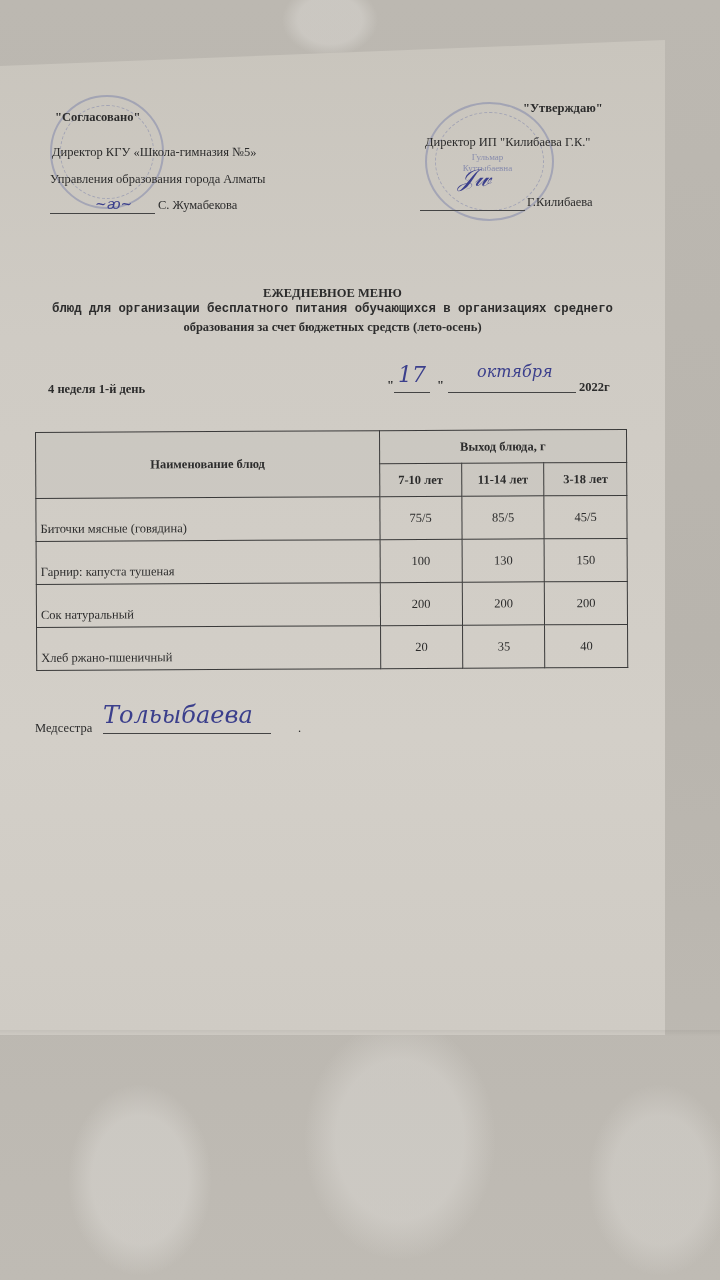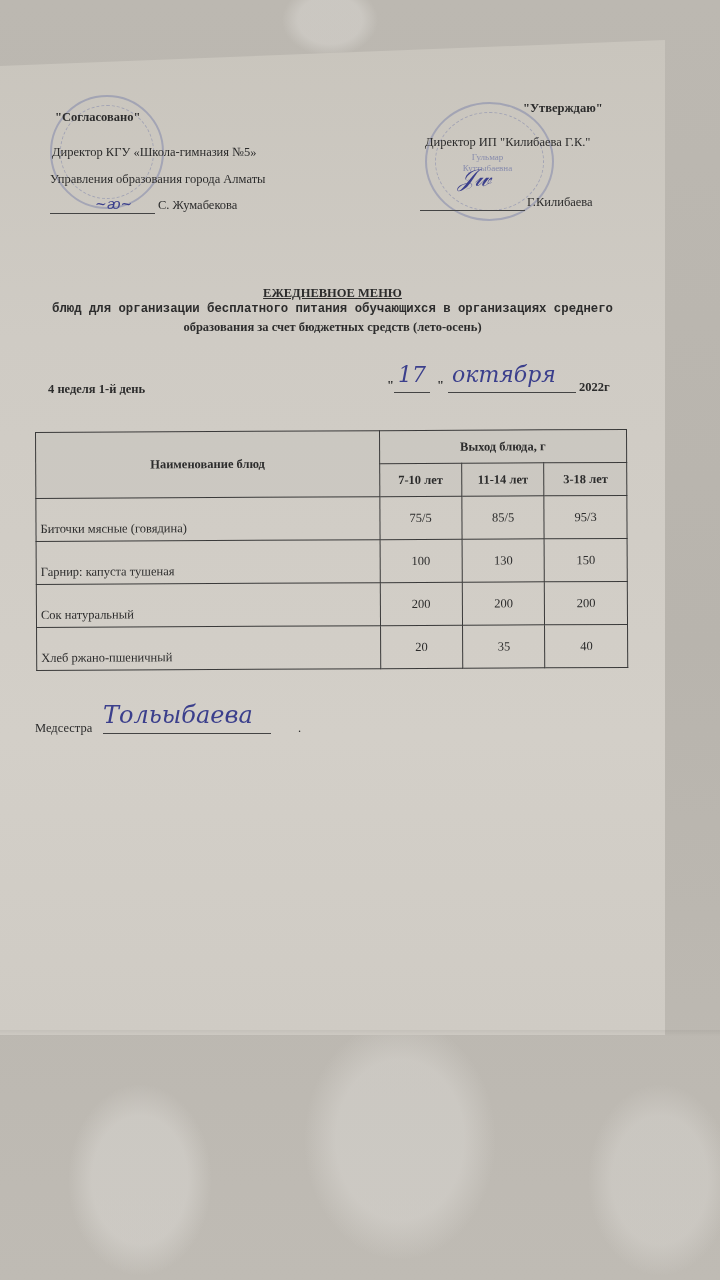--- a/index.html
+++ b/index.html
@@ -51,49 +51,49 @@
 <div class="stamp-inner" style="left:455px;top:152px;width:65px;">
   <div>Гульмар</div>
   <div>Куттыбаевна</div>
 </div>
 <div class="txt bold" style="left:523px;top:101px;">"Утверждаю"</div>
 <div class="txt" style="left:425px;top:135px;">Директор ИП "Килибаева Г.К."</div>
 <div class="sigline" style="left:420px;top:210px;width:105px;"></div>
 <div class="sig" style="left:458px;top:164px;font-size:24px;">𝒥𝓌</div>
 <div class="txt" style="left:527px;top:195px;">Г.Килибаева</div>
 
-<div class="txt bold" style="left:0;width:665px;text-align:center;top:286px;text-decoration:underline;">ЕЖЕДНЕВНОЕ МЕНЮ</div>
+<div class="txt bold" style="left:0;width:665px;text-align:center;top:286px;">ЕЖЕДНЕВНОЕ МЕНЮ</div>
 <div class="txt bold" style="left:0;width:665px;text-align:center;top:302px;font-size:12.3px;font-family:Liberation Mono, monospace;">блюд для организации бесплатного питания обучающихся   в организациях среднего</div>
 <div class="txt bold" style="left:0;width:665px;text-align:center;top:320px;">образования за счет бюджетных средств (лето-осень)</div>
 
 <div class="txt bold" style="left:48px;top:382px;">4 неделя 1-й день</div>
 <div class="txt bold" style="left:387px;top:378px;">"</div>
 <div class="sig" style="left:398px;top:362px;font-size:22px;">17</div>
 <div class="sigline" style="left:394px;top:392px;width:36px;"></div>
 <div class="txt bold" style="left:437px;top:378px;">"</div>
-<div class="sig" style="left:452px;top:362px;font-size:22px;">октября</div>
+<div class="sig" style="left:477px;top:362px;font-size:16px;">октября</div>
 <div class="sigline" style="left:448px;top:392px;width:128px;"></div>
 <div class="txt bold" style="left:579px;top:380px;">2022г</div>
 
 <table class="menu">
   <tbody>
       <tr>
     <th rowspan="2" style="width:337px;height:64px;">Наименование блюд</th>
     <th colspan="3">Выход блюда, г</th>
   </tr>
   <tr>
     <th style="width:74px;margin-top:16px;">7-10 лет</th>
     <th style="width:74px;">11-14 лет</th>
     <th style="width:74px;">3-18 лет</th>
   </tr>
   <tr>
     <td class="name">Биточки мясные (говядина)</td>
     <td class="num">75/5</td>
     <td class="num">85/5</td>
-    <td class="num">95/3</td>
+    <td class="num">45/5</td>
   </tr>
   <tr>
     <td class="name">Гарнир: капуста тушеная</td>
     <td class="num">100</td>
     <td class="num">130</td>
     <td class="num">150</td>
   </tr>
   <tr>
     <td class="name">Сок натуральный</td>
     <td class="num">200</td>

